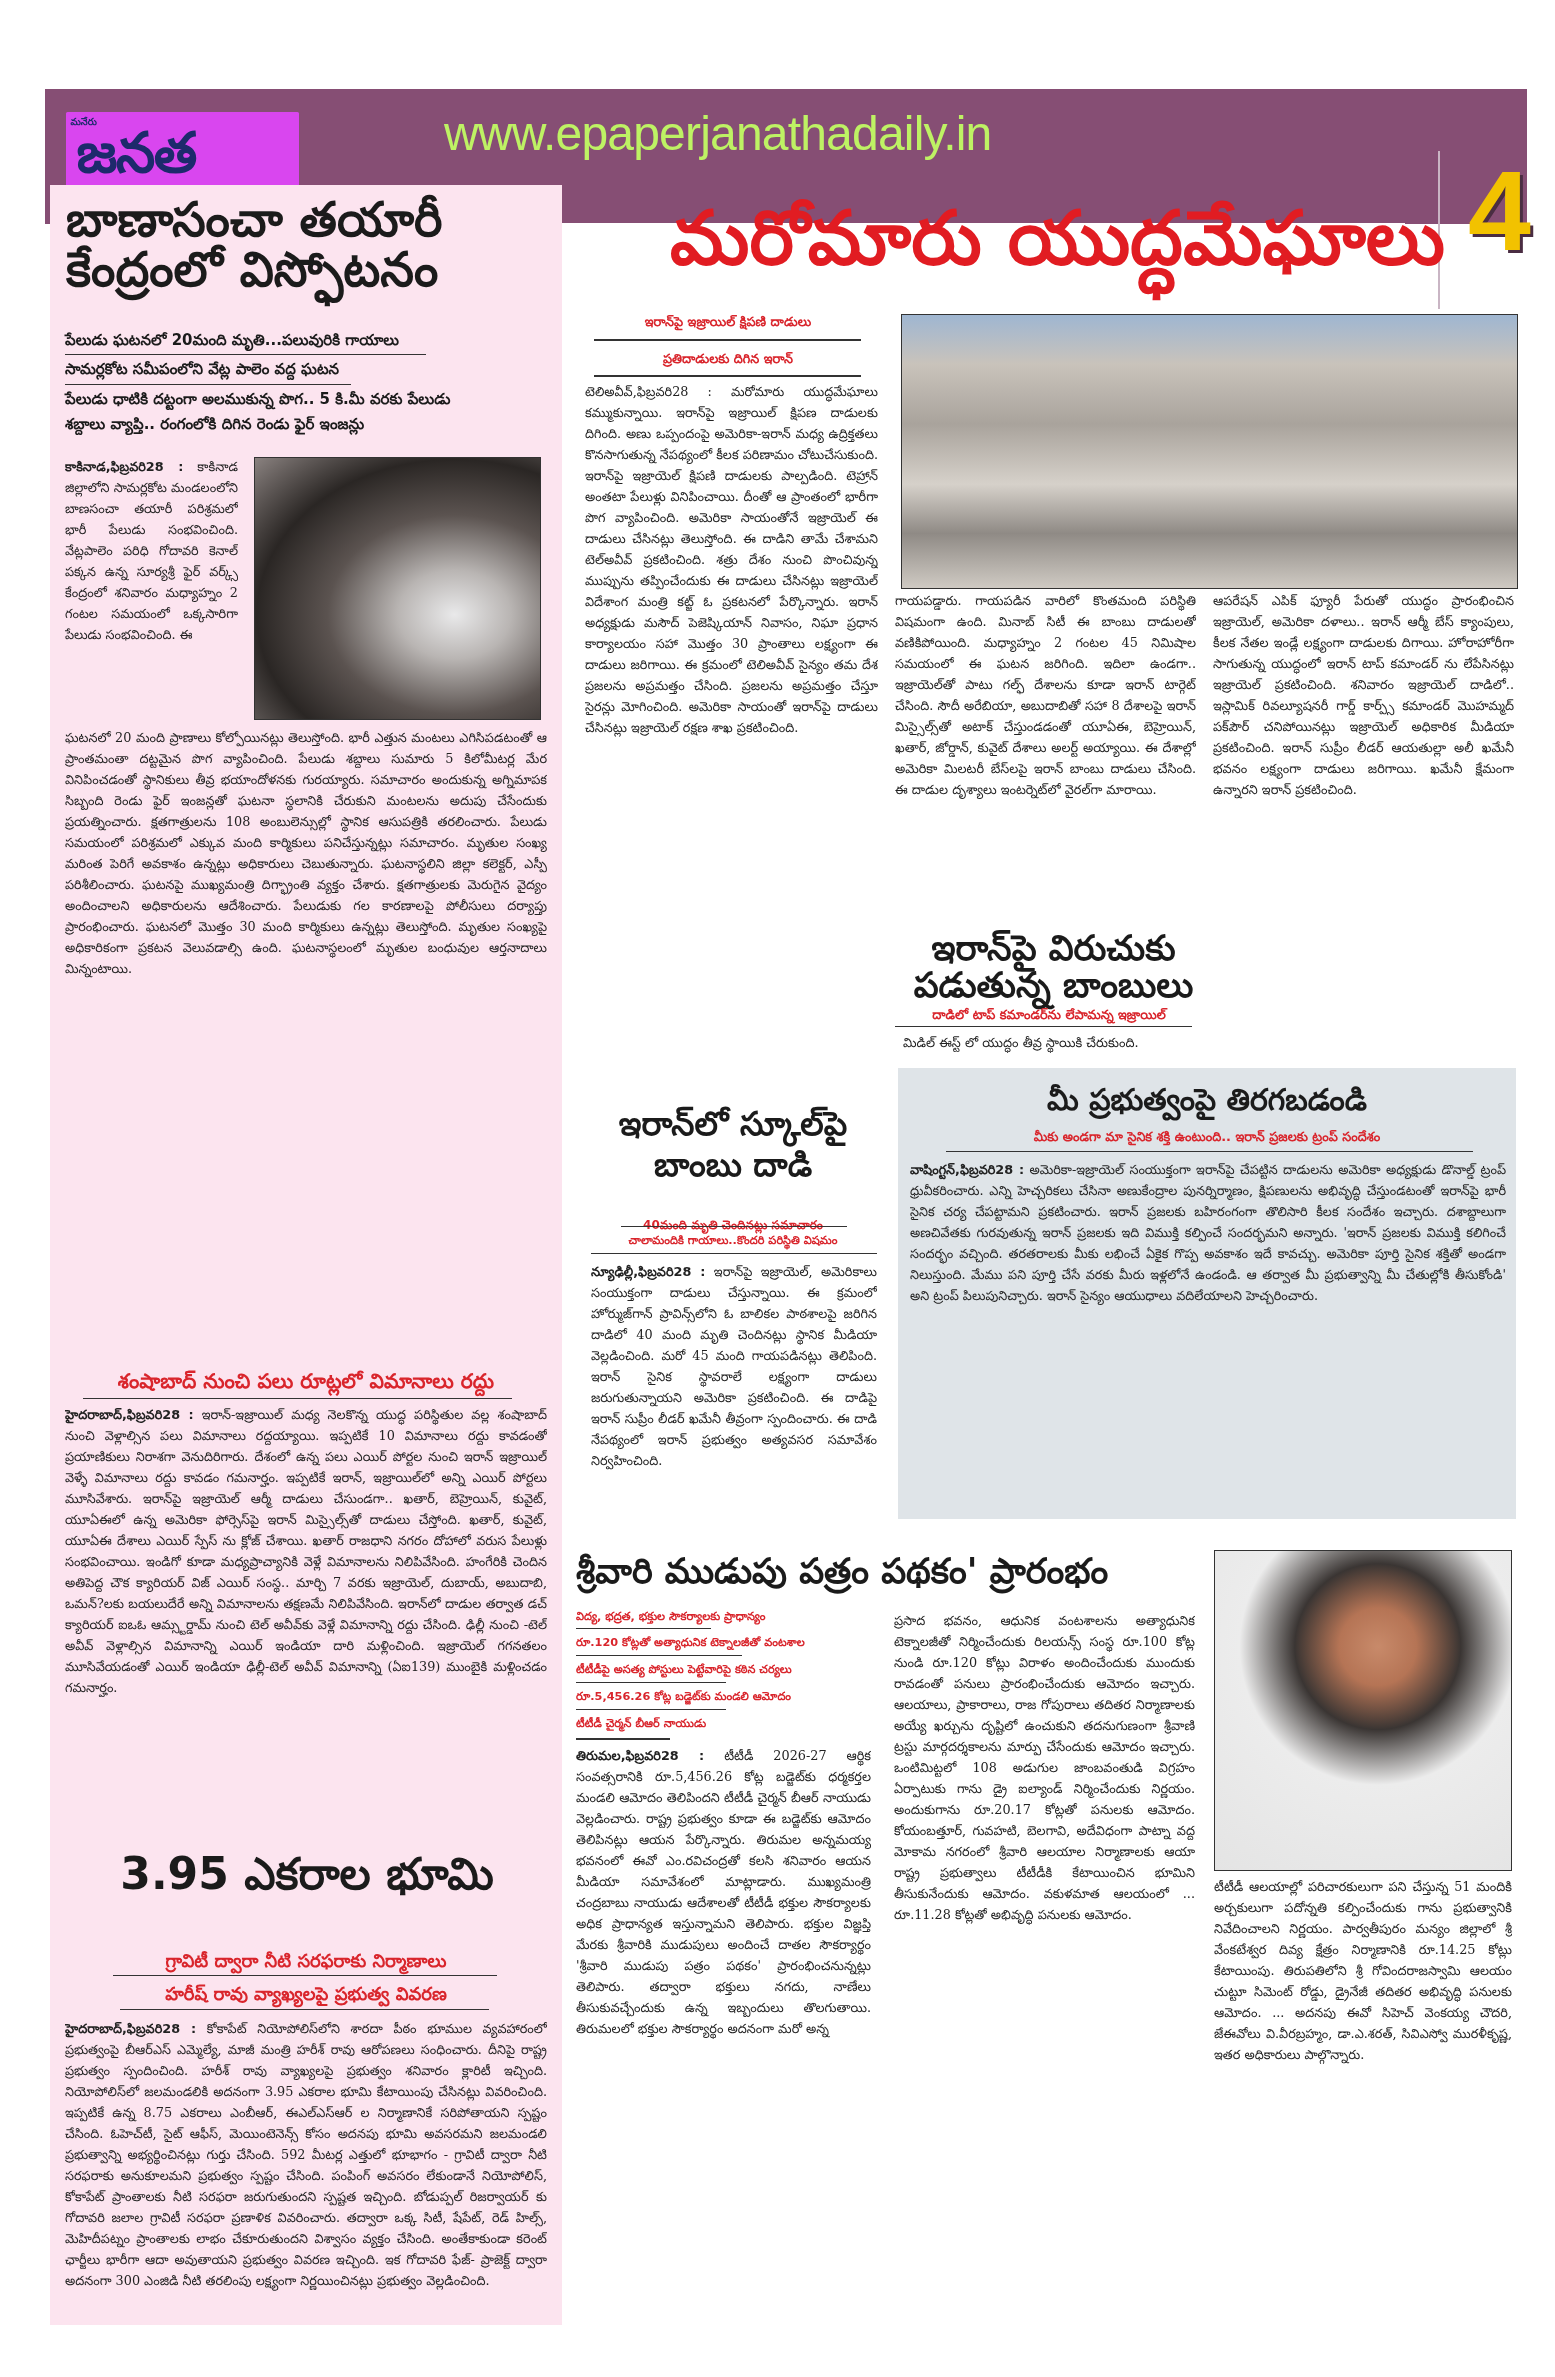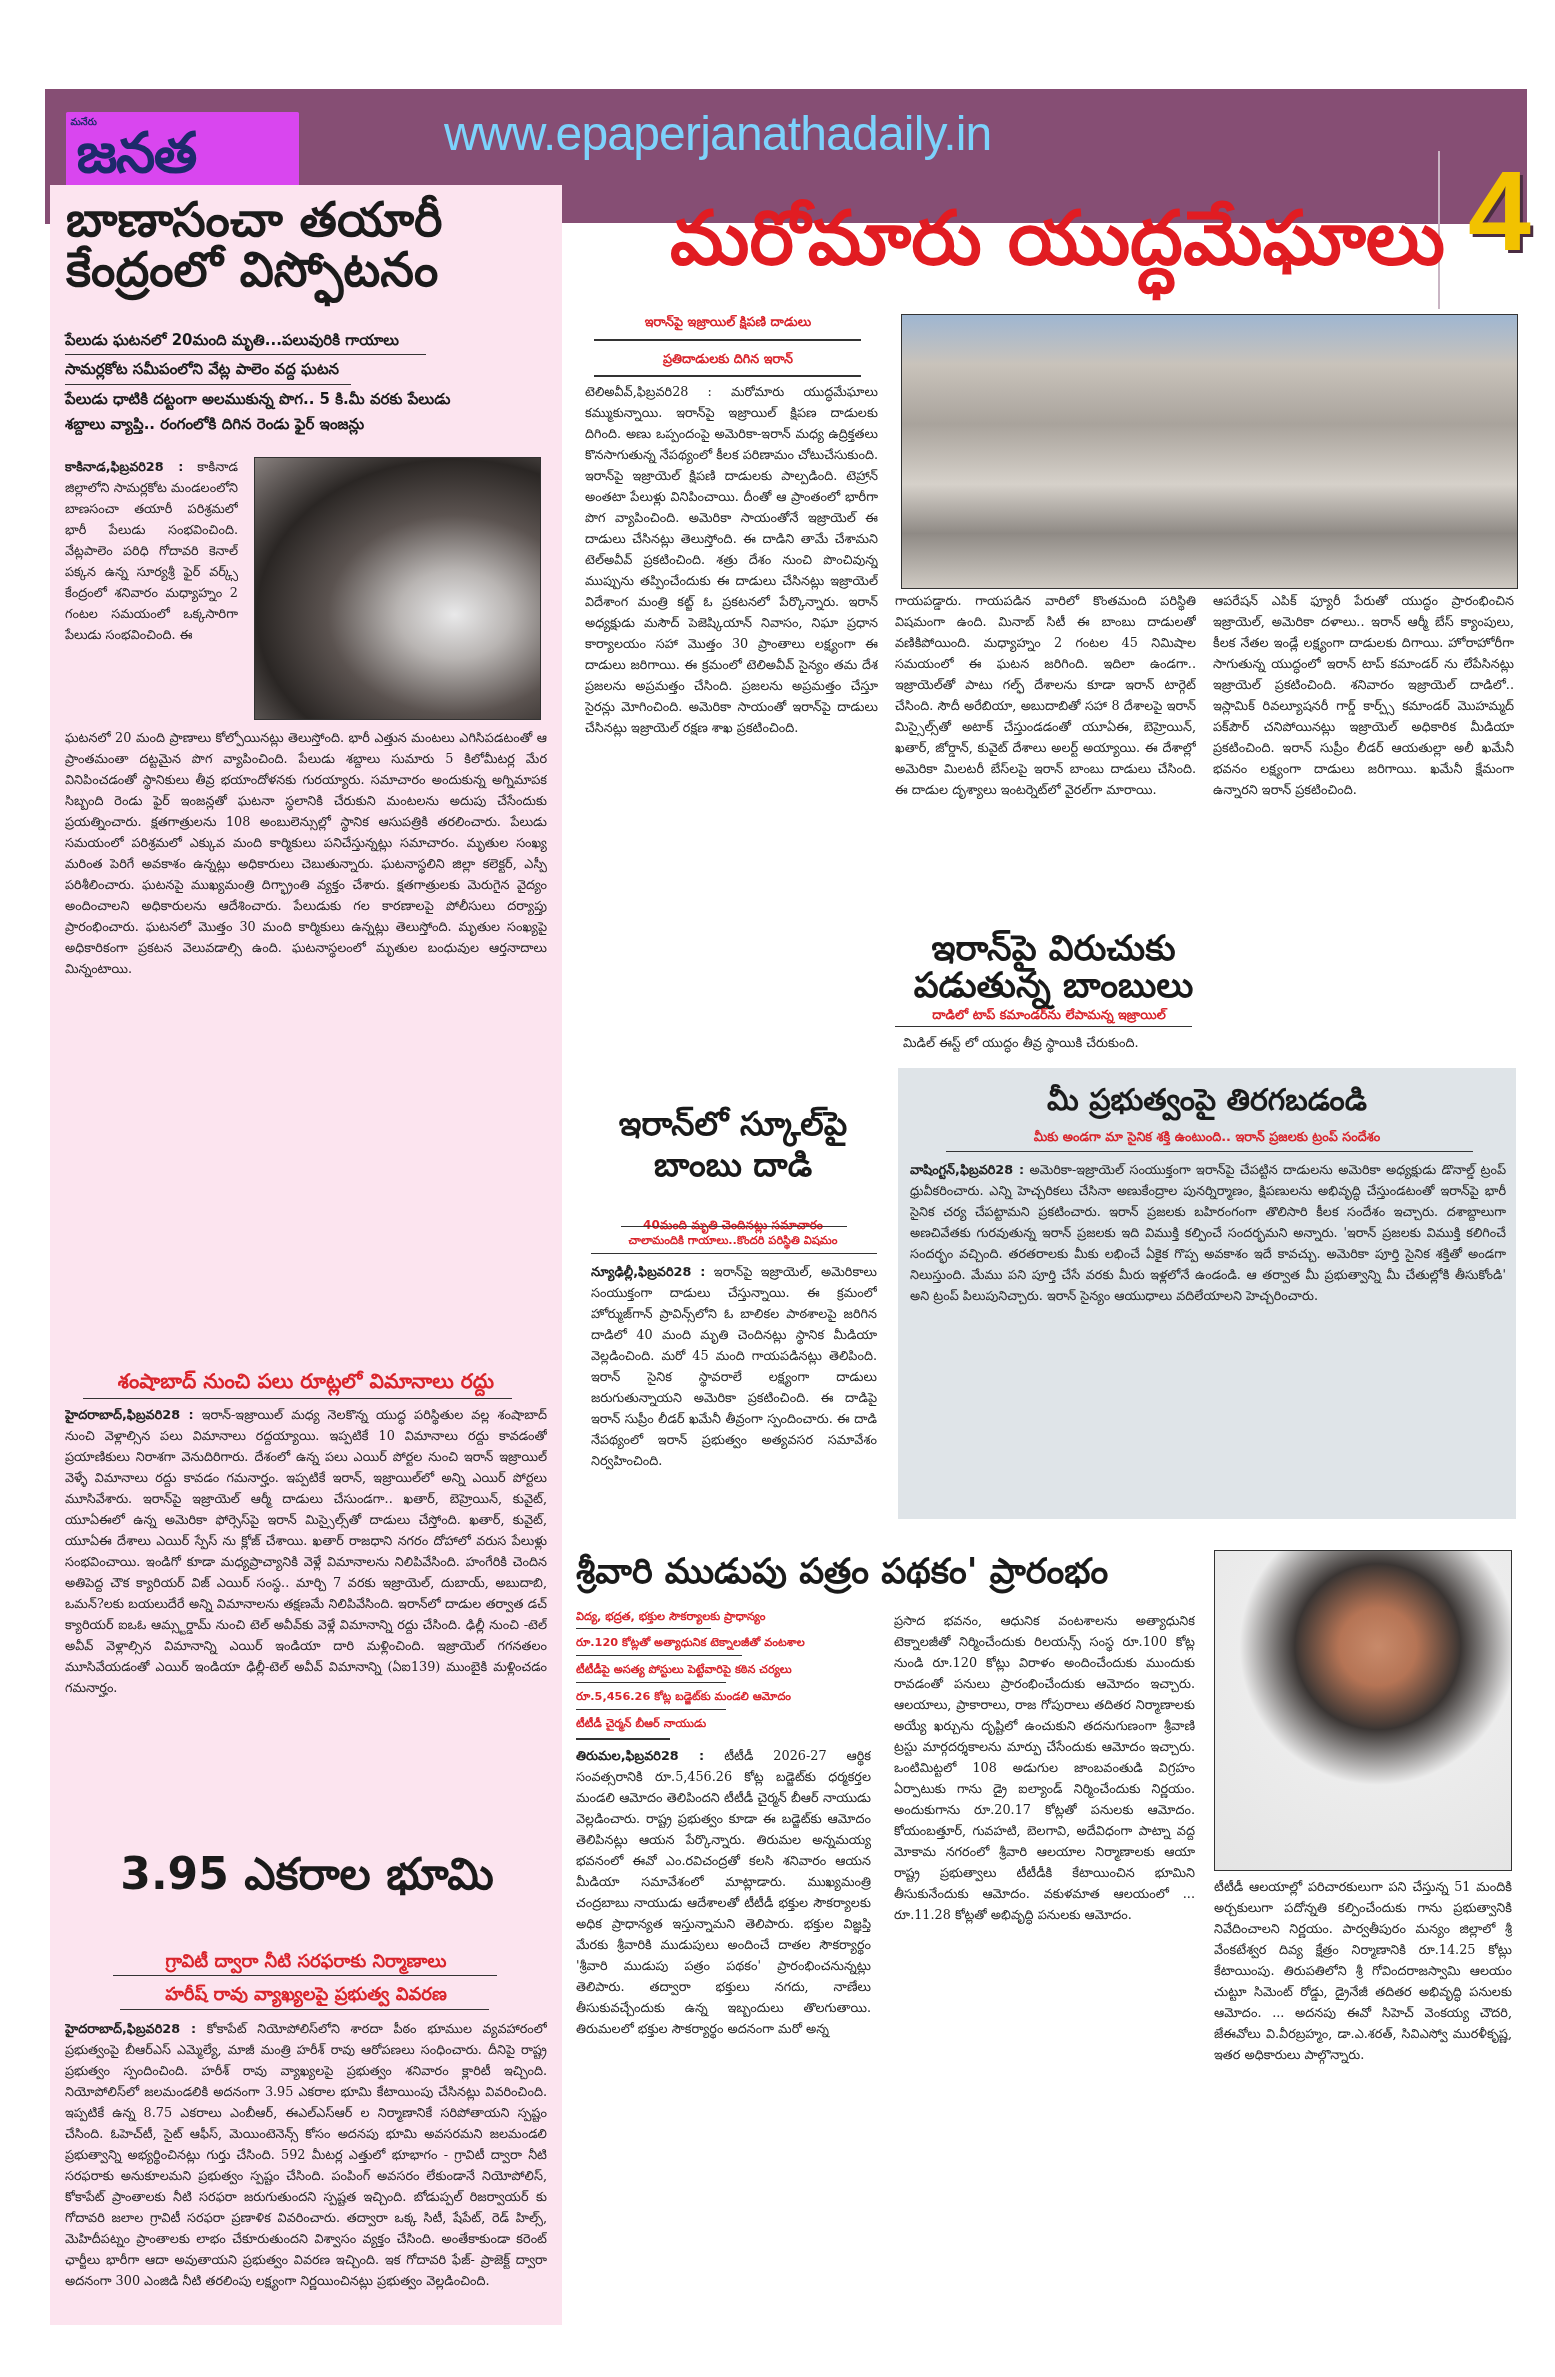--- a/index.html
+++ b/index.html
@@ -4,21 +4,21 @@
 <style>
 *{box-sizing:border-box;margin:0;padding:0}
 body{width:1555px;height:2377px;background:#fff;position:relative;font-family:"DejaVu Sans",sans-serif;color:#222;overflow:hidden}
 .abs{position:absolute}
 
 #masthead{left:45px;top:89px;width:1482px;height:135px;background:#864e74}
 #logo{left:21px;top:22.6px;width:233px;height:104px;background:#d946ef;border-radius:1.5px;overflow:hidden}
 #logo .pre{position:absolute;left:4.5px;top:4.5px;font-size:9.8px;color:#1c2a6b;font-weight:bold}
 #logo .big{position:absolute;left:10.5px;top:7.5px;font-size:56px;font-weight:bold;color:#1d2a6c;letter-spacing:-1.5px;font-family:"DejaVu Serif",serif}
 #logo .band{position:absolute;left:0;bottom:0;width:100%;height:19.6px;background:#d12a5c;color:#fff;font-size:8.3px;display:flex;justify-content:space-between;padding:3.8px 6px}
-#url{left:399px;top:16.6px;font-size:48px;color:#7dd3fc;font-family:"Liberation Sans",sans-serif;letter-spacing:-0.8px}
+#url{left:399px;top:16.6px;font-size:48px;color:#bef264;font-family:"Liberation Sans",sans-serif;letter-spacing:-0.8px}
 #hr-line{left:254px;top:134px;width:1106px;height:3.8px;background:#fff}
 #date{left:1004px;top:175px;font-size:21px;color:#fff;font-weight:bold}
 #vsep{left:1393px;top:62px;width:1.5px;height:158px;background:#c9b5c4}
 #pageno{left:1423px;top:66px;font-size:113px;color:#f2c200;font-weight:bold;line-height:1;font-family:"Liberation Sans",sans-serif;text-shadow:3px 3px 0 #4a2d42}
 
 .pink{background:#fce4ef}
 #leftcol{left:50px;top:185px;width:512px;height:2140px}
 .hl-black{color:#1b1b1b;font-weight:bold;line-height:1.05}
 .hl-red{color:#e11c22;font-weight:bold}
 .sub-red{color:#d9252c;font-weight:bold;text-align:center}

